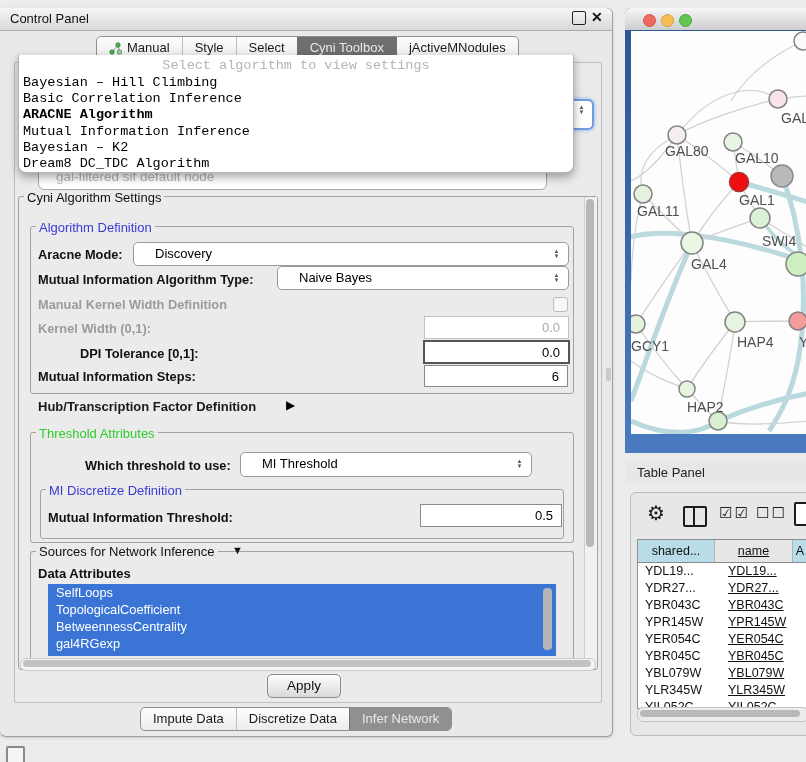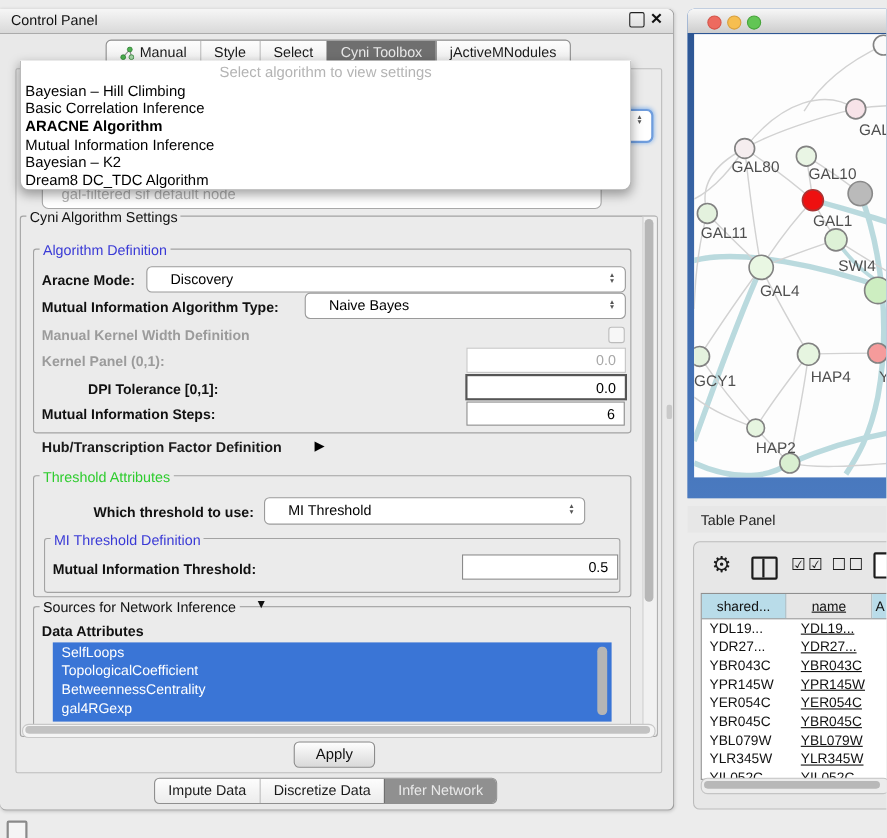--- a/index.html
+++ b/index.html
@@ -24,21 +24,21 @@
   
   .content-panel{left:14px;top:62px;width:586px;height:639px;background:#ebebeb;border:1px solid #bdbdbd;border-radius:2px;}
 
   
   .combo-focus{left:552px;top:99px;width:38px;height:27px;background:#fff;border:2px solid #6f9ddd;border-radius:6px;box-shadow:0 0 4px #86b3ea;}
   .combo-focus .arrows{position:absolute;right:6px;top:4px;}
   .gal-combo{left:38px;top:150px;width:507px;height:38px;background:#fff;border:1px solid #a8a8a8;border-radius:6px;}
   .gal-combo span{position:absolute;left:17px;top:18px;color:#b2b2b2;font-size:13.5px;white-space:nowrap;}
 
   
-  .dd-popup{left:18px;top:55px;width:554px;height:117px;background:#fff;border:1px solid #b5b5b5;border-top:none;border-radius:0 0 8px 8px;box-shadow:0 4px 10px rgba(0,0,0,.35);z-index:20;}
+  .dd-popup{left:18px;top:55px;width:554px;height:117px;background:#fff;border:1px solid #b5b5b5;border-top:none;border-radius:0 0 8px 8px;box-shadow:0 4px 10px rgba(0,0,0,.35);z-index:20;font-family:Liberation Mono, monospace;}
   .dd-prompt{position:absolute;left:0;top:3px;width:100%;text-align:center;color:#b4b4b4;font-size:13.5px;}
   .dd-items{position:absolute;left:4px;top:20px;right:4px;}
   .dd-item{font-size:13.5px;line-height:16.2px;color:#000;white-space:nowrap;}
   .dd-item.bold{font-weight:700;}
 
   
   .group{border:1px solid #a3a3a3;border-radius:3px;}
   .gtitle{position:absolute;background:#ebebeb;padding:0 3px;font-size:13px;white-space:nowrap;}
   .blue{color:#3a3ad6;}
   .green{color:#2ecc2e;}
@@ -177,21 +177,21 @@
 
   <span class="abs blabel" style="left:38px;top:272px;">Mutual Information Algorithm Type:</span>
   <div class="abs combo" style="left:277px;top:266px;width:290px;height:22px;">
     <span class="ctext">Naive Bayes</span>
     <span class="arrows">▲<br>▼</span>
   </div>
 
   <span class="abs dlabel" style="left:38px;top:297px;">Manual Kernel Width Definition</span>
   <div class="abs checkbox" style="left:553px;top:297px;"></div>
 
-  <span class="abs dlabel" style="left:38px;top:321px;">Kernel Panel (0,1):</span>
+  <span class="abs dlabel" style="left:38px;top:321px;">Kernel Width (0,1):</span>
   <div class="abs tinput" style="left:424px;top:316px;width:143px;height:21px;border:1px solid #c3c3c3;color:#a8a8a8;">
     <span>0.0</span>
   </div>
 
   <span class="abs blabel" style="left:38px;top:346px;padding-left:42px;">DPI Tolerance [0,1]:</span>
   <div class="abs tinput" style="left:423px;top:340px;width:143px;height:20px;border:2px solid #555;color:#000;">
     <span>0.0</span>
   </div>
 
   <span class="abs blabel" style="left:38px;top:369px;">Mutual Information Steps:</span>
@@ -205,21 +205,21 @@
   <div class="abs group" style="left:30px;top:432px;width:542px;height:109px;"></div>
   <span class="gtitle green" style="left:36px;top:426px;">Threshold Attributes</span>
 
   <span class="abs blabel" style="left:85px;top:458px;">Which threshold to use:</span>
   <div class="abs combo" style="left:240px;top:452px;width:290px;height:23px;">
     <span class="ctext">MI Threshold</span>
     <span class="arrows">▲<br>▼</span>
   </div>
 
   <div class="abs group" style="left:40px;top:489px;width:522px;height:48px;"></div>
-  <span class="gtitle blue" style="left:46px;top:483px;background:#ebebeb;">MI Threshold Definition</span>
+  <span class="gtitle blue" style="left:46px;top:483px;background:#ebebeb;">MI Discretize Definition</span>
 
   <span class="abs blabel" style="left:48px;top:510px;">Mutual Information Threshold:</span>
   <div class="abs tinput" style="left:420px;top:504px;width:140px;height:21px;border:1px solid #8a8a8a;color:#000;">
     <span>0.5</span>
   </div>
 
   <div class="abs group" style="left:30px;top:551px;width:542px;height:110px;border-bottom:none;"></div>
   <span class="gtitle" style="left:36px;top:544px;color:#111;">Sources for Network Inference</span>
   <span class="abs" style="left:232px;top:544px;font-size:11px;color:#111;">▼</span>
   <span class="abs blabel" style="left:38px;top:566px;font-size:13px;">Data Attributes</span>

